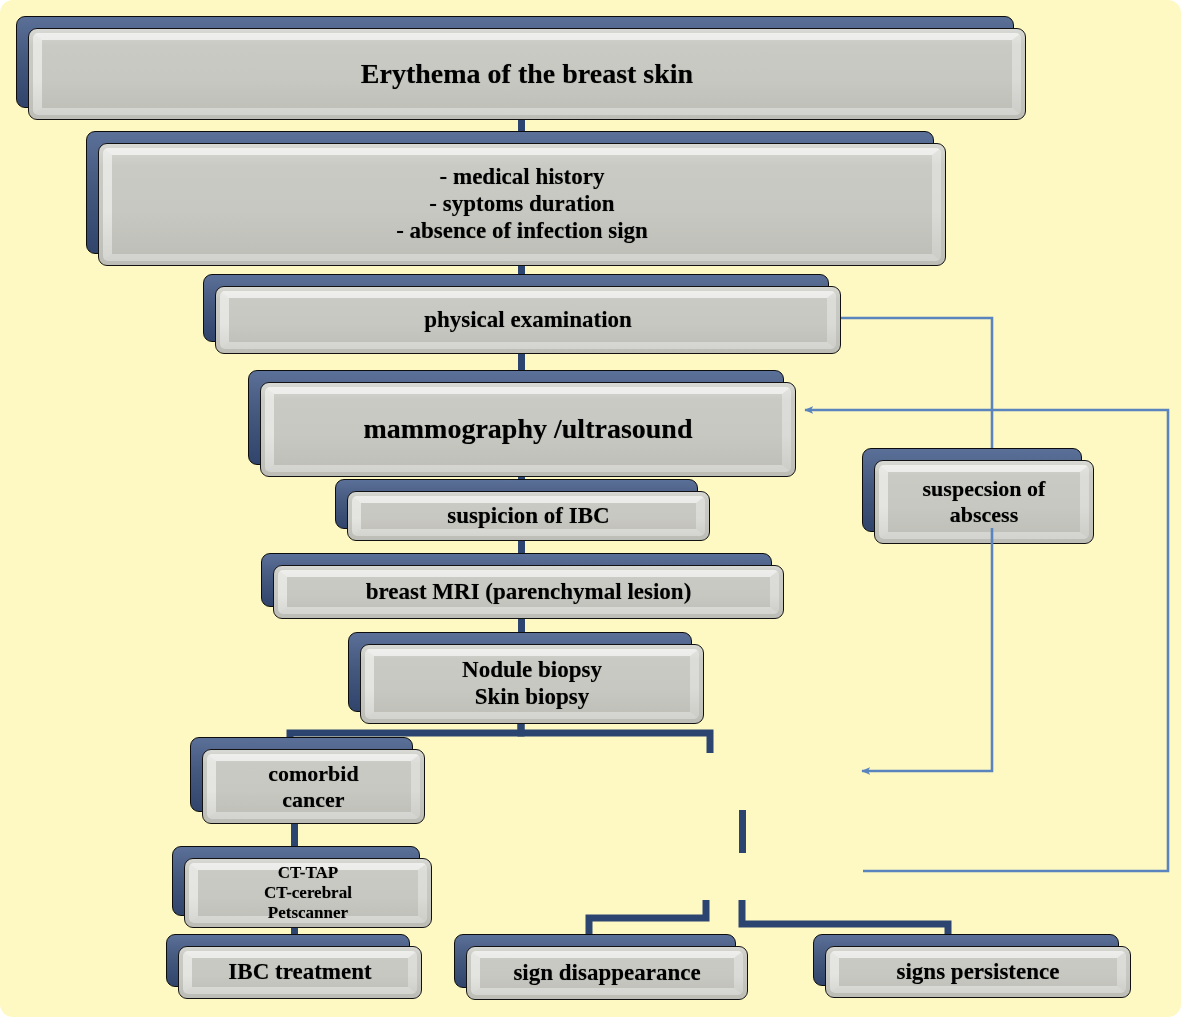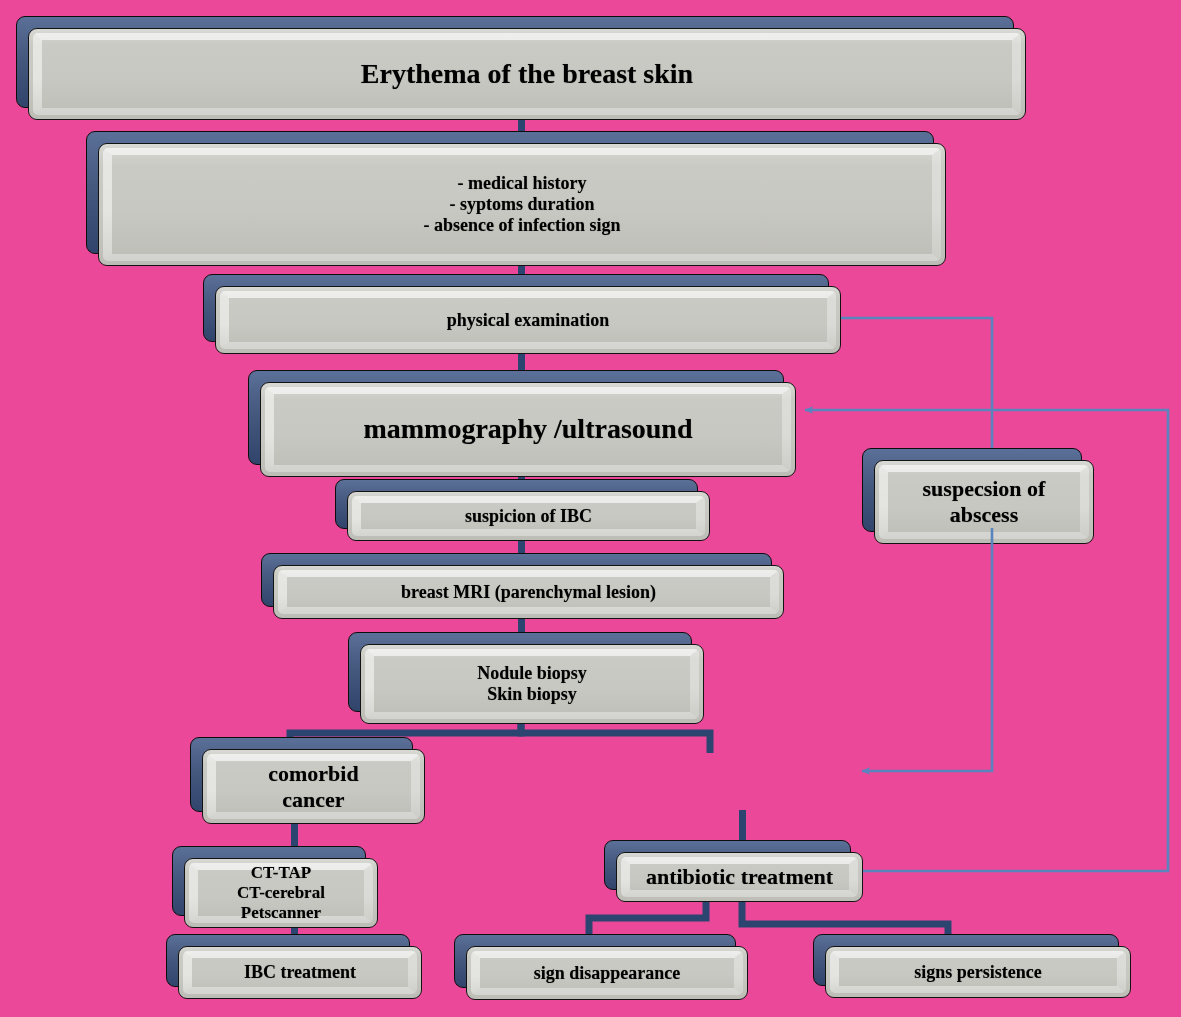--- a/index.html
+++ b/index.html
@@ -5,23 +5,24 @@
 <style>
   html, body {
     margin: 0;
     padding: 0;
     background: #ffffff;
   }
   #canvas {
     position: relative;
     width: 1181px;
     height: 1017px;
-    background: #ec4899;
+    background: #fef9c3;
     overflow: hidden;
     font-family: "Liberation Serif", "DejaVu Serif", serif;
+    border-radius: 13px;
   }
 
   
   #wires-back, #wires-front {
     position: absolute;
     left: 0; top: 0;
     width: 1181px;
     height: 1017px;
     pointer-events: none;
   }
@@ -91,21 +92,21 @@
     color: #000000;
     font-weight: 700;
     line-height: 1.16;
     padding: 0 14px;
     white-space: pre-line;
     text-shadow: 0 0 1px rgba(0,0,0,0.35);
   }
 
   
   .fs-28 .label { font-size: 28px; }
-  .fs-26 .label { font-size: 18px; }
+  .fs-26 .label { font-size: 23px; }
   .fs-22 .label { font-size: 22px; }
   .fs-17 .label { font-size: 17px; }
 </style>
 </head>
 <body>
 
 <div id="canvas">
 
   <svg id="wires-back" viewBox="0 0 1181 1017" width="1181" height="1017" xmlns="http://www.w3.org/2000/svg">
     <defs>
@@ -198,43 +199,37 @@
   </div>
 
   <div class="node fs-22" style="left:190px; top:737px; width:210px; height:87px;padding-left:25px;">
     <div class="plate"></div>
     <div class="face">
       <div class="label">comorbid
 cancer</div>
     </div>
   </div>
 
-  <div class="node fs-17" style="left:172px; top:846px; width:206px; height:82px;text-decoration:underline;">
+  <div class="node fs-17" style="left:172px; top:846px; width:260px; height:82px;text-decoration:underline;">
     <div class="plate"></div>
     <div class="face">
       <div class="label">CT-TAP
 CT-cerebral
 Petscanner</div>
     </div>
   </div>
 
   <div class="node fs-26" style="left:166px; top:934px; width:256px; height:65px;">
     <div class="plate"></div>
     <div class="face">
       <div class="label">IBC treatment</div>
     </div>
   </div>
 
 
-  <div class="node fs-22" style="left:604px; top:840px; width:259px; height:62px;">
-    <div class="plate"></div>
-    <div class="face">
-      <div class="label">antibiotic treatment</div>
-    </div>
-  </div>
 
   <div class="node fs-26" style="left:454px; top:934px; width:294px; height:66px;">
     <div class="plate"></div>
     <div class="face">
       <div class="label">sign disappearance</div>
     </div>
   </div>
 
   <div class="node fs-26" style="left:813px; top:934px; width:318px; height:64px;">
     <div class="plate"></div>

